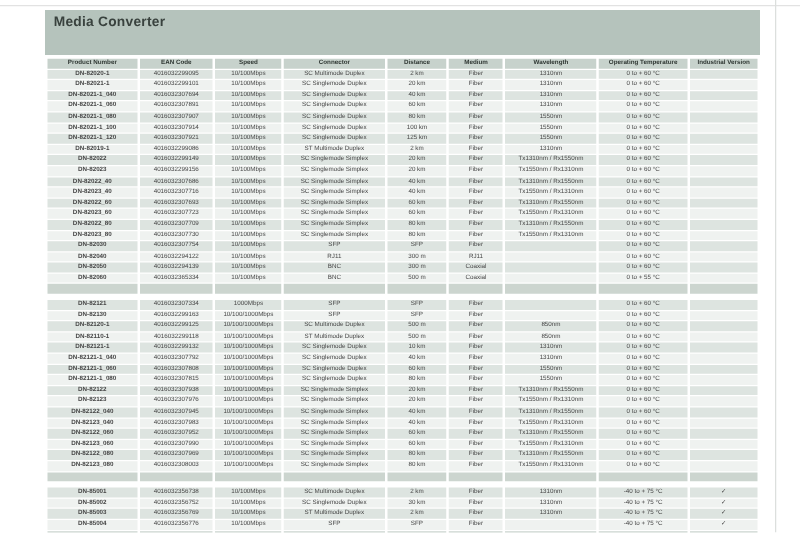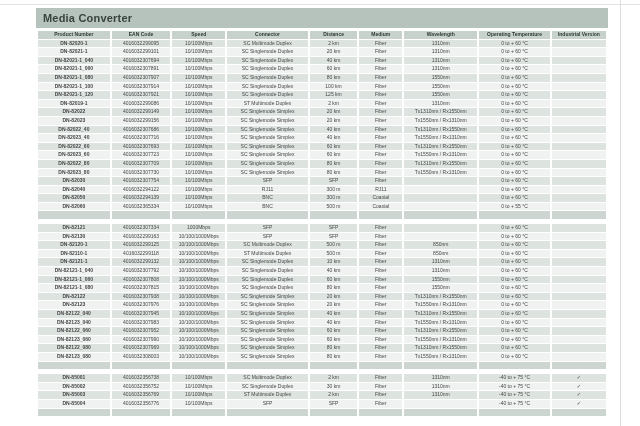--- a/index.html
+++ b/index.html
@@ -5,21 +5,21 @@
   html,body{margin:0;padding:0;}
   body{
     width:640px;height:426px;overflow:hidden;background:#ffffff;
     font-family:"Liberation Sans","DejaVu Sans",sans-serif;
     position:relative;
   }
   .top-hairline{position:absolute;left:0;top:4px;width:640px;height:1px;background:#e2e2e2;}
   .right-hairline{position:absolute;left:620px;top:0;width:1px;height:426px;background:#dcdfdd;}
   .doc{position:absolute;left:36px;top:8px;width:572px;}
   .title-band{
-    height:20px;background:#b5c3bc;color:#39423e;
+    height:36px;background:#b5c3bc;color:#39423e;
     font-size:11px;font-weight:bold;line-height:20px;padding-left:7px;
     letter-spacing:0.2px;box-sizing:border-box;
   }
   table.spec{
     width:572px;table-layout:fixed;border-collapse:separate;border-spacing:2px 1px;
     margin-top:2px;background:#ffffff;
   }
   th,td{
     font-size:5px;line-height:7.6px;height:7.6px;padding:0 2px;margin:0;
     text-align:center;white-space:nowrap;overflow:hidden;box-sizing:border-box;

